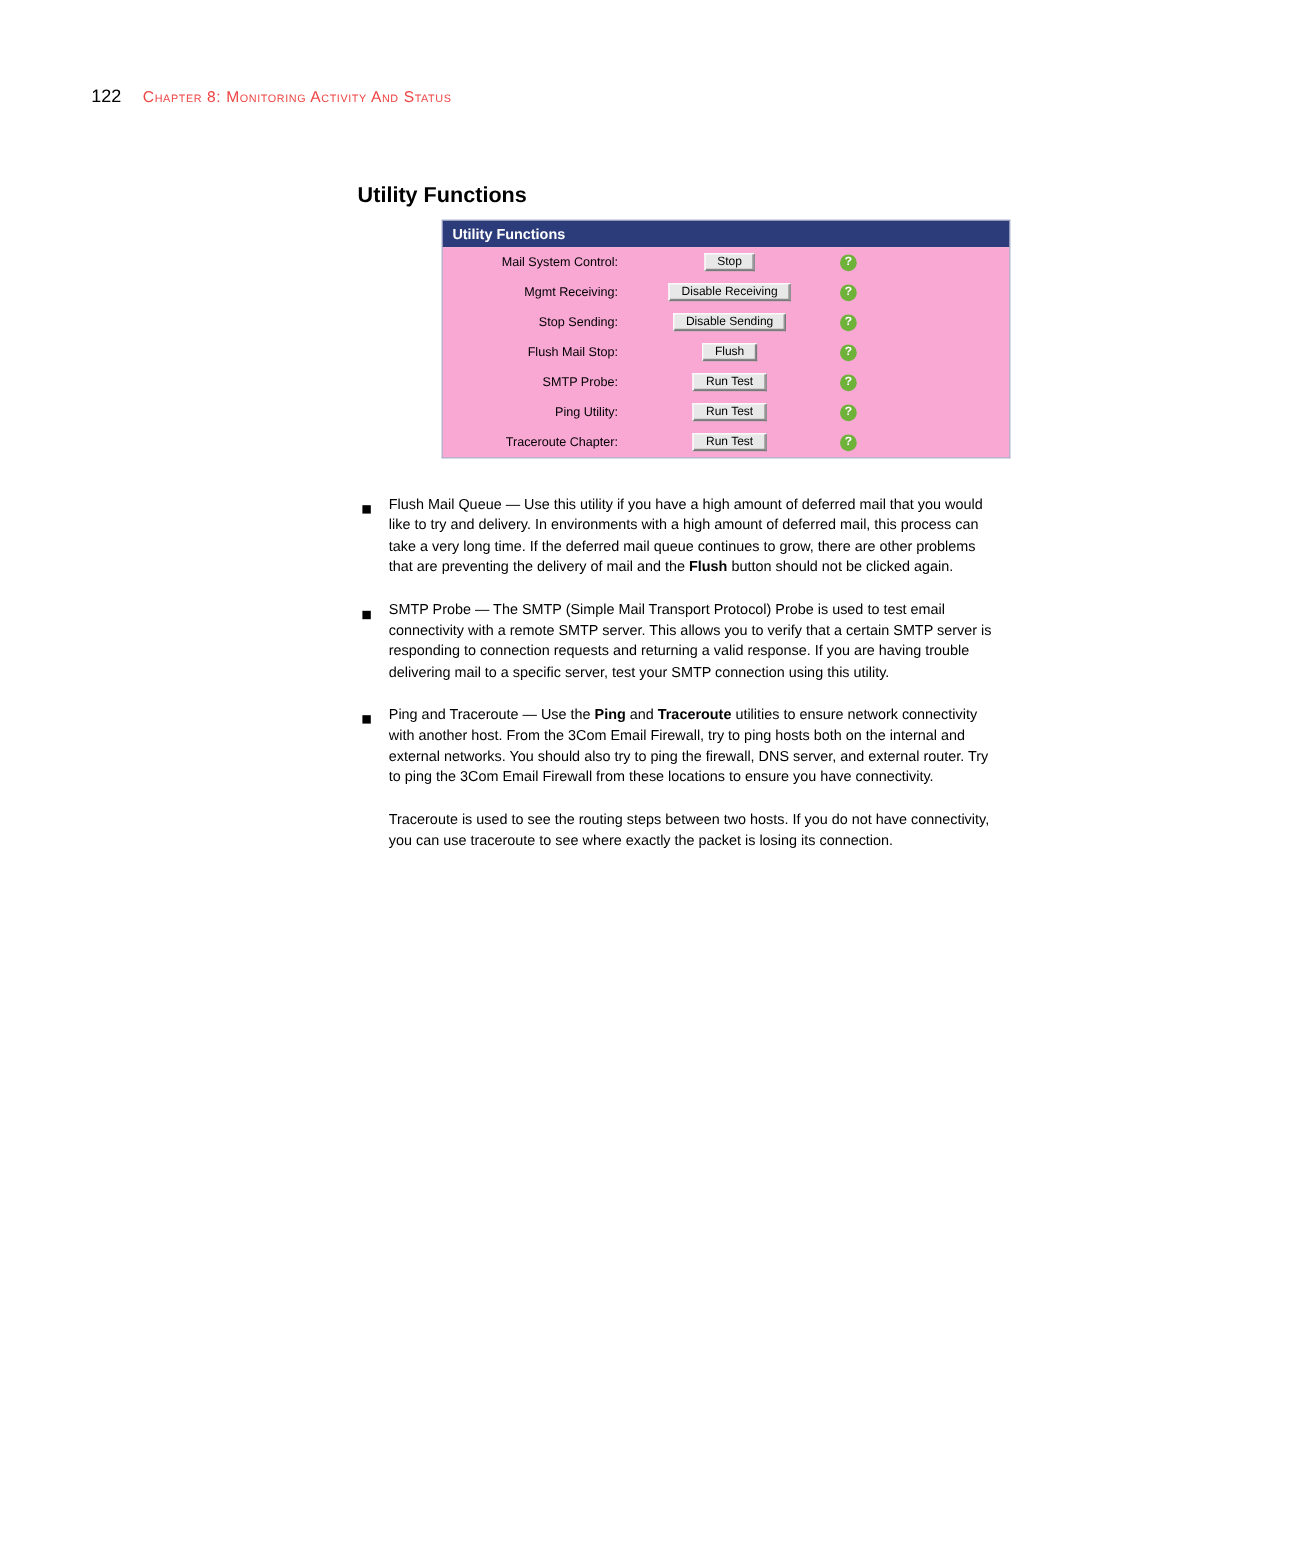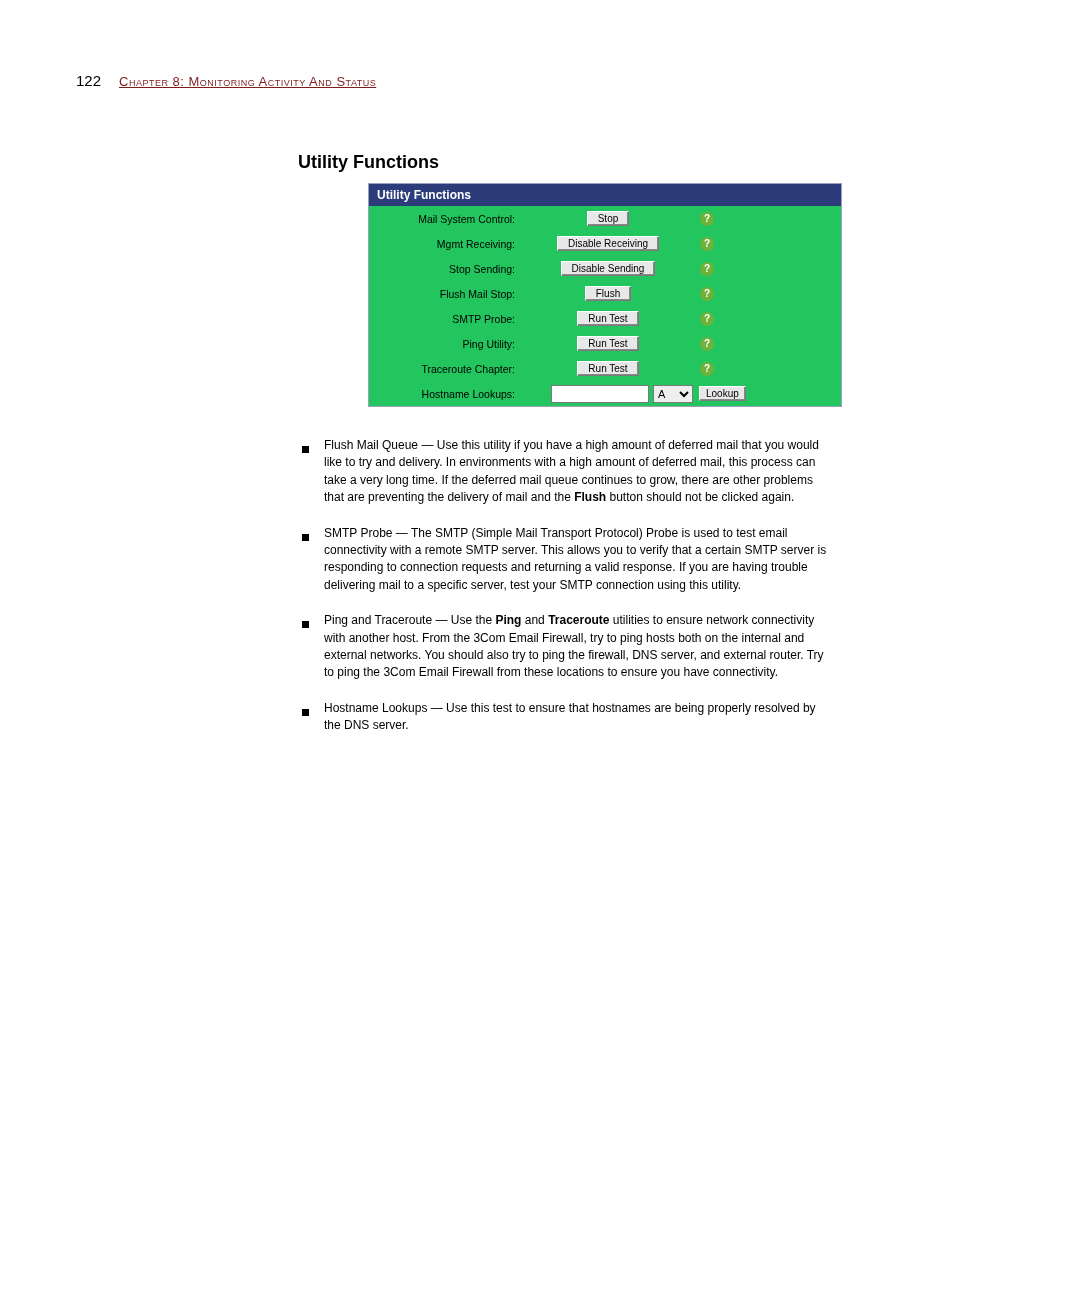--- a/index.html
+++ b/index.html
@@ -24,24 +24,23 @@
     display: flex;
     align-items: baseline;
     gap: 18px;
   }
   .page-number {
     font-size: 15px;
     color: #000;
   }
   .chapter-label {
     font-size: 13px;
-    color: #7f1d1d;
+    color: #ef4444;
     font-variant: small-caps;
     letter-spacing: 0.5px;
-    text-decoration: underline;
   }
   .content {
     margin-left: 298px;
     margin-right: 90px;
     margin-top: 80px;
   }
   .section-title {
     font-size: 18px;
     font-weight: 600;
     margin-bottom: 10px;
@@ -65,21 +64,21 @@
     margin-bottom: 30px;
   }
   .panel-header {
     background: #2c3b7a;
     color: #ffffff;
     font-weight: bold;
     padding: 4px 8px;
     font-size: 12px;
   }
   .panel-body {
-    background: #22c55e;
+    background: #f9a8d4;
   }
   .panel-row {
     display: flex;
     align-items: center;
     height: 25px;
   }
   .panel-row + .panel-row { }
   .panel-label {
     width: 146px;
     text-align: right;
@@ -248,41 +247,29 @@
         <div class="panel-row">
           <div class="panel-label">Traceroute Chapter:</div>
           <div class="panel-ctrl">
               <button class="winbtn">Run Test</button>
             </div>
           <div class="help-cell">
               <span class="help-icon">?</span>
             </div>
         </div>
 
-        <div class="panel-row hostname-row">
-          <div class="panel-label">Hostname Lookups:</div>
-          <div class="panel-ctrl">
-            <input class="hostname-input" type="text" value="" style="">
-            <select class="hostname-select">
-              <option>A</option>
-            </select>
-          </div>
-          <div class="help-cell" style="width:auto;padding-left:4px;">
-            <button class="winbtn sm">Lookup</button>
-          </div>
-        </div>
 
       </div>
     </div>
 
     <ul class="doclist">
       <li>
         <span>Flush Mail Queue — Use this utility if you have a high amount of deferred mail that you would like to try and delivery. In environments with a high amount of deferred mail, this process can take a very long time. If the deferred mail queue continues to grow, there are other problems that are preventing the delivery of mail and the </span><span class="bold-inline">Flush</span><span> button should not be clicked again.</span>
       </li>
       <li>SMTP Probe — The SMTP (Simple Mail Transport Protocol) Probe is used to test email connectivity with a remote SMTP server. This allows you to verify that a certain SMTP server is responding to connection requests and returning a valid response. If you are having trouble delivering mail to a specific server, test your SMTP connection using this utility.</li>
       <li>
         <span>Ping and Traceroute — Use the </span><span class="bold-inline">Ping</span><span> and </span><span class="bold-inline">Traceroute</span><span> utilities to ensure network connectivity with another host. From the 3Com Email Firewall, try to ping hosts both on the internal and external networks. You should also try to ping the firewall, DNS server, and external router. Try to ping the 3Com Email Firewall from these locations to ensure you have connectivity.</span>
+        <div class="sub-para">Traceroute is used to see the routing steps between two hosts. If you do not have connectivity, you can use traceroute to see where exactly the packet is losing its connection.</div>
       </li>
-      <li>Hostname Lookups — Use this test to ensure that hostnames are being properly resolved by the DNS server.</li>
     </ul>
 
   </div>
 </div>
 
 </body></html>

